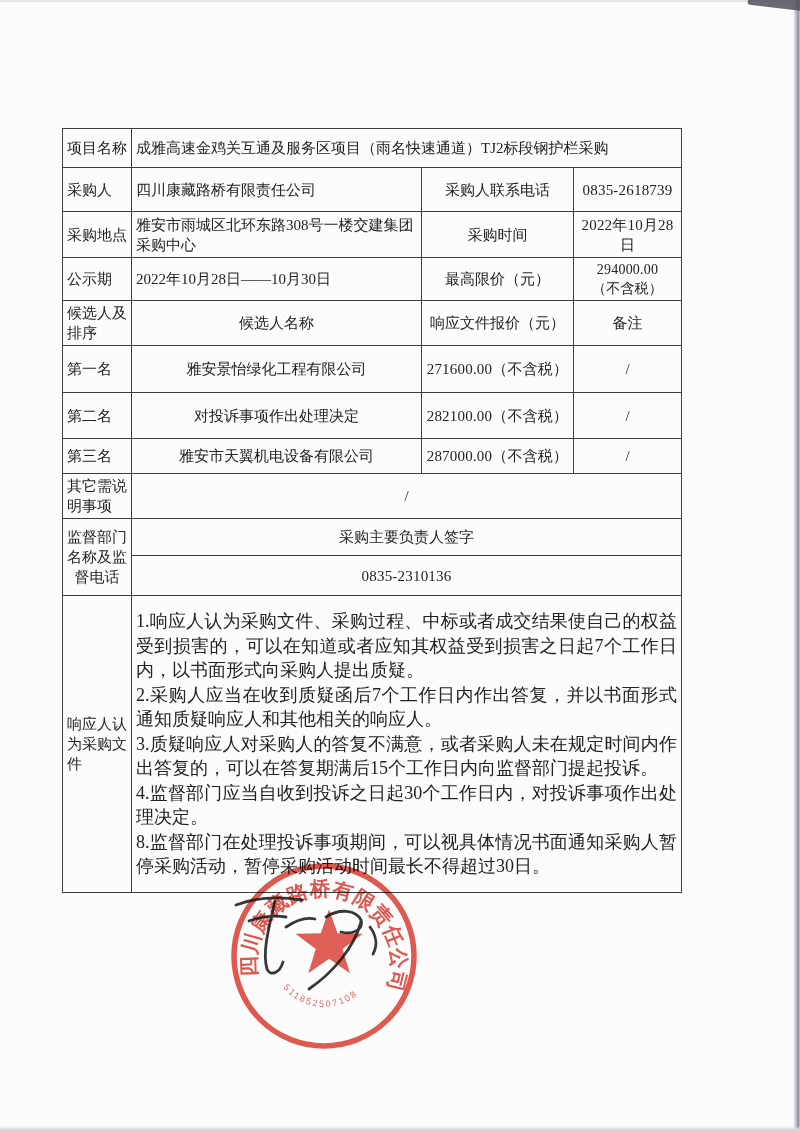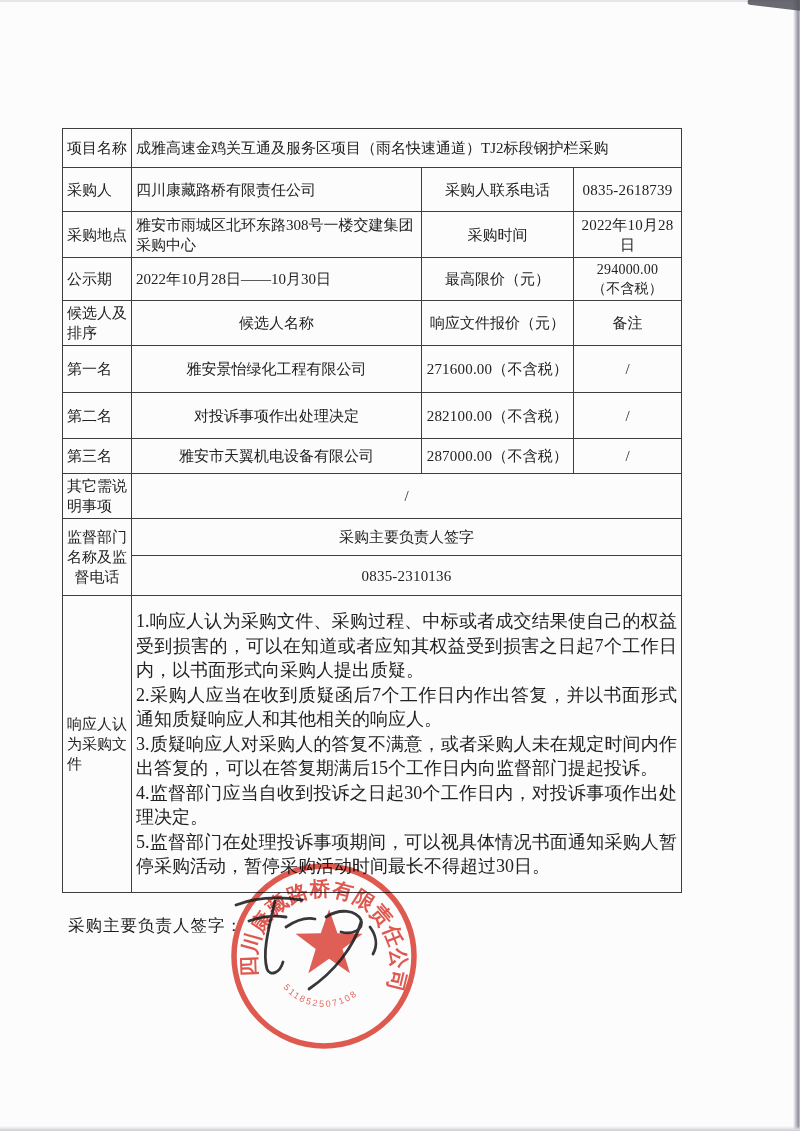--- a/index.html
+++ b/index.html
@@ -155,27 +155,26 @@
       <td class="num" colspan="3">0835-2310136</td>
     </tr>
 
     <tr style="height:297px">
       <td class="lbl">响应人认为采购文件</td>
       <td class="notice-cell" colspan="3">
         <div class="notice-item">1.响应人认为采购文件、采购过程、中标或者成交结果使自己的权益受到损害的，可以在知道或者应知其权益受到损害之日起7个工作日内，以书面形式向采购人提出质疑。</div>
         <div class="notice-item">2.采购人应当在收到质疑函后7个工作日内作出答复，并以书面形式通知质疑响应人和其他相关的响应人。</div>
         <div class="notice-item">3.质疑响应人对采购人的答复不满意，或者采购人未在规定时间内作出答复的，可以在答复期满后15个工作日内向监督部门提起投诉。</div>
         <div class="notice-item">4.监督部门应当自收到投诉之日起30个工作日内，对投诉事项作出处理决定。</div>
-        <div class="notice-item">5.监督部门在处理投诉事项期间，可以视具体情况书面通知采购人暂停采购活动，暂停采购活动时间最长不得超过30日。</div>
+        <div class="notice-item">8.监督部门在处理投诉事项期间，可以视具体情况书面通知采购人暂停采购活动，暂停采购活动时间最长不得超过30日。</div>
       </td>
     </tr>
   </tbody>
     </table>
 
-  <div class="sign-label">采购主要负责人签字：</div>
 
   <div class="seal-wrap">
     <svg width="205" height="205" viewBox="0 0 205 205">
 
       <circle cx="102" cy="101" r="90" fill="none" stroke="#dc4337" stroke-width="5.5" opacity="0.88"></circle>
 
       <polygon points="103,58 111,81 135.3,81.5 115.9,96.2 123,119.5 103,105.6 83,119.5 90.1,96.2 70.7,81.5 95,81" fill="#dc4337" opacity="0.85" transform="translate(0,-6) scale(1.04)"></polygon>
 
       <defs>
         <path id="arcTop" d="M 36 125 A 68 68 0 1 1 168 125" fill="none"></path>

